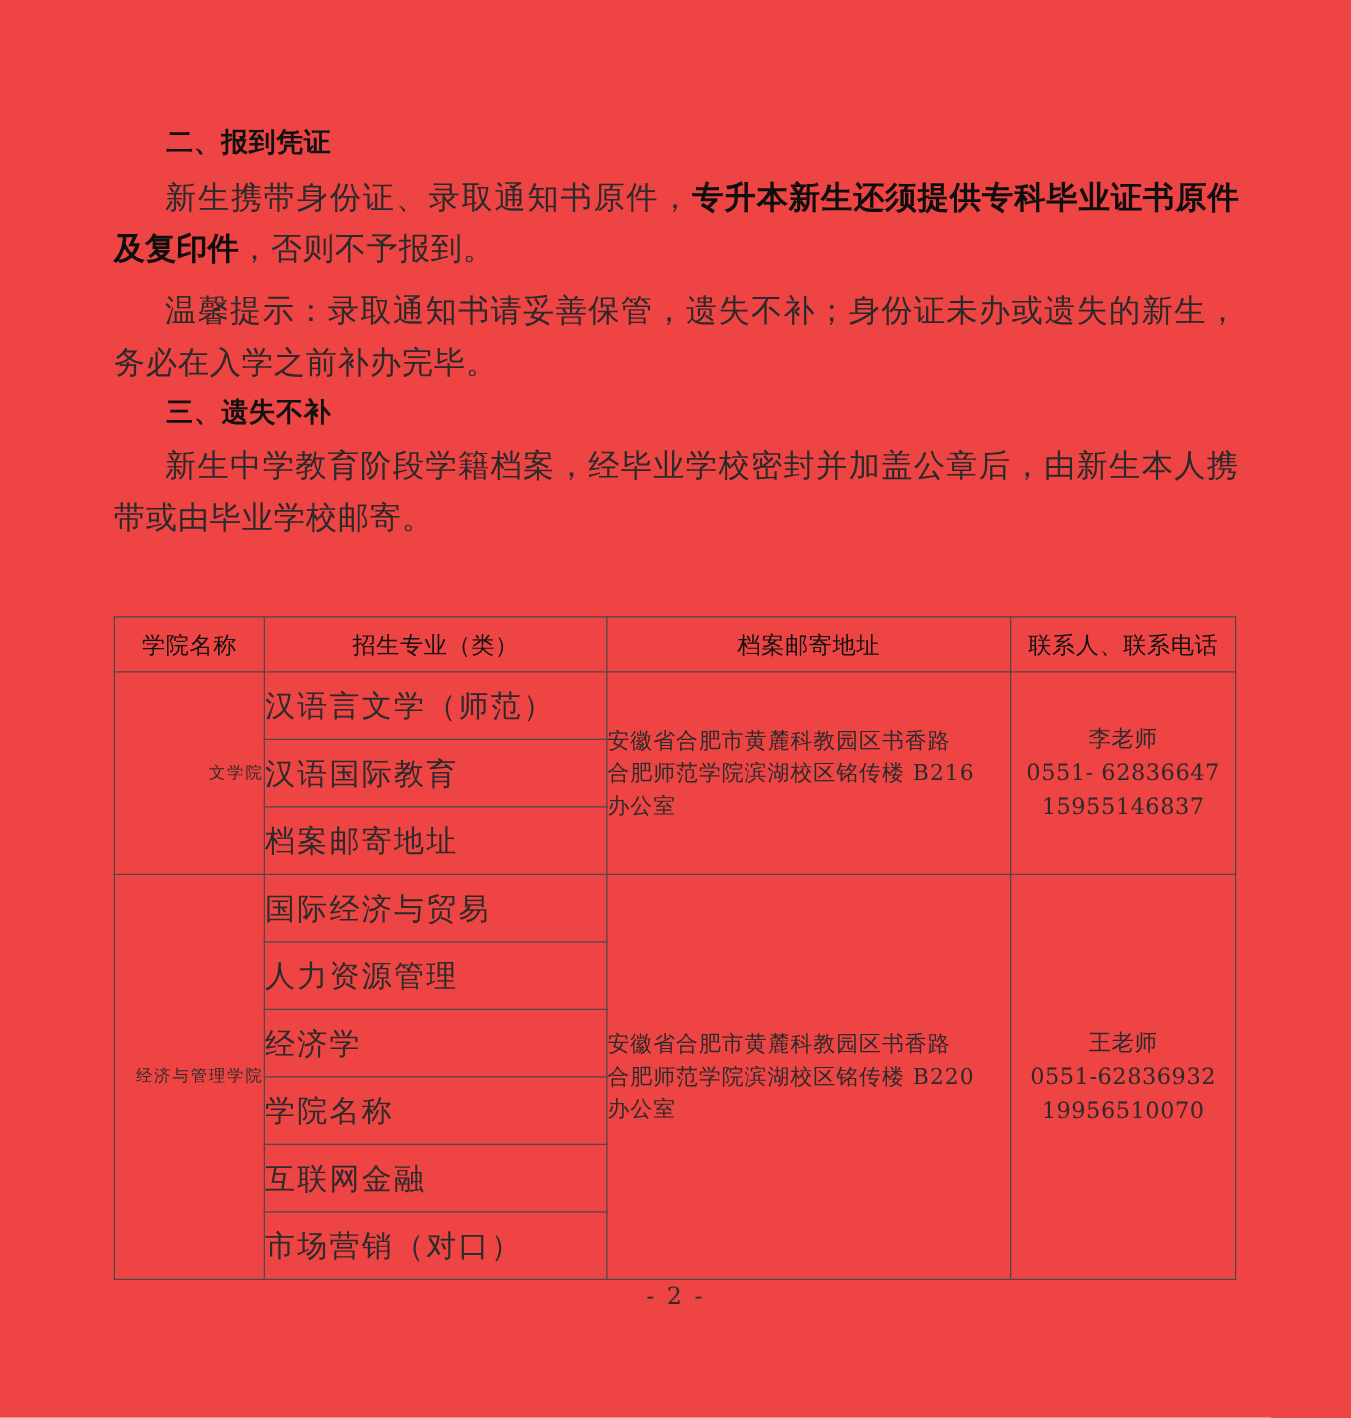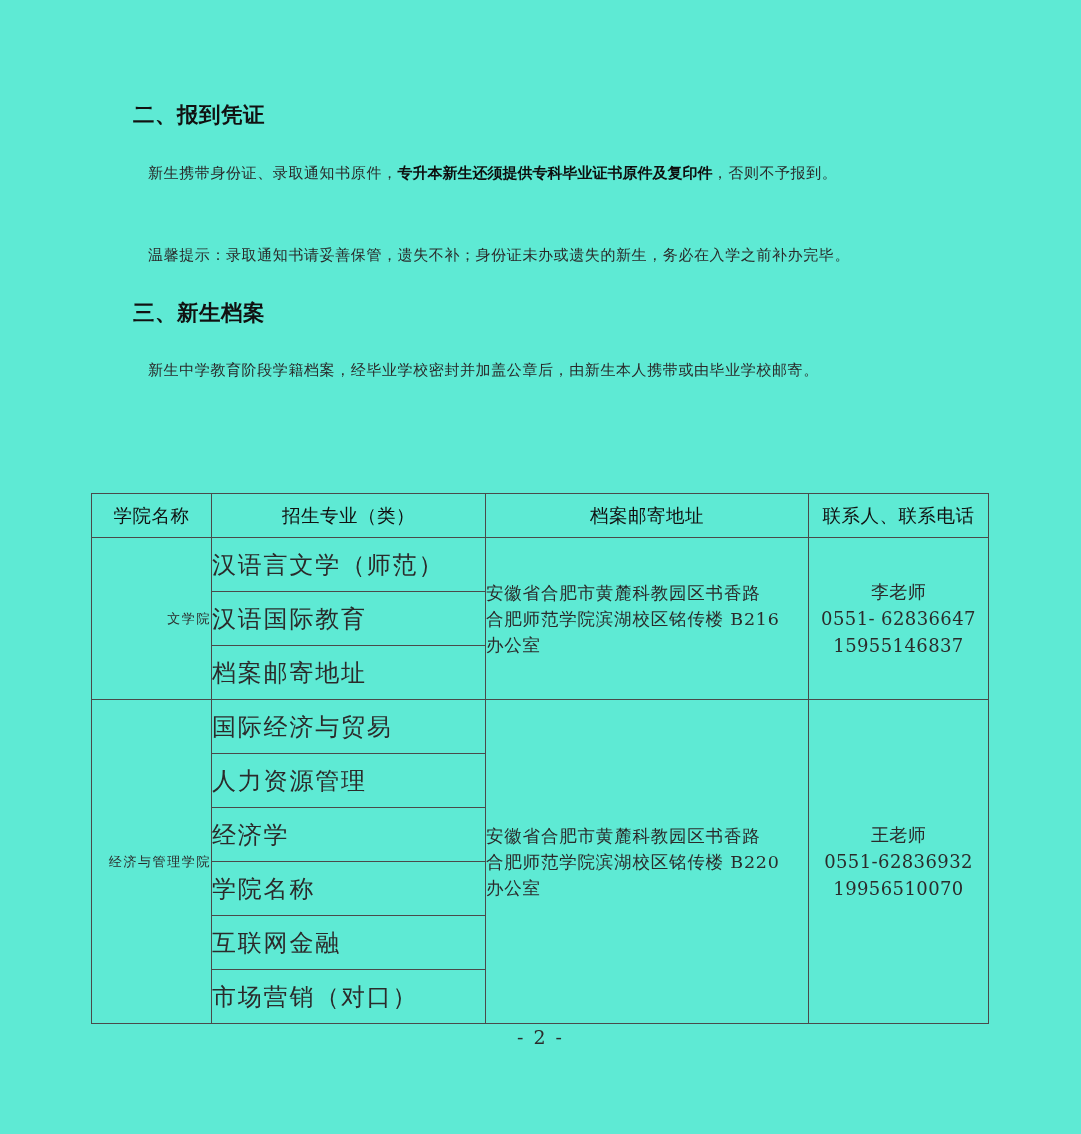--- a/index.html
+++ b/index.html
@@ -14,21 +14,21 @@
     font-family: "DejaVu Serif", "Liberation Serif", serif;
     color: #1a1a1a;
     overflow: hidden;
   }
 
   .page {
     position: absolute;
     left: 0; top: 0;
     width: 1081px;
     height: 1134px;
-    background: #5eead4;
+    background: #ef4444;
   }
 
   .content {
     position: absolute;
     left: 91px;
     top: 104px;
     width: 900px;
   }
 
   
@@ -39,26 +39,26 @@
     line-height: 1.0;
     letter-spacing: 0.5px;
     margin: 0 0 0 42px;
     padding: 0;
     color: #111;
     white-space: nowrap;
   }
 
   .para {
     font-family: "DejaVu Serif", "Liberation Serif", serif;
-    font-size: 15px;
+    font-size: 25px;
     line-height: 41px;
     text-align: justify;
     text-justify: inter-character;
     text-indent: 41px;
-    margin: 16px;
+    margin: 0;
     padding: 0;
     color: #2a2a2a;
     letter-spacing: 0.6px;
   }
 
   .para b {
     font-family: "DejaVu Sans", "Liberation Sans", sans-serif;
     font-weight: bold;
     color: #0e0e0e;
     letter-spacing: 0px;
@@ -169,21 +169,21 @@
     <div class="gap-after-heading"></div>
 
     <p class="para"><span>新生携带身份证、录取通知书原件，</span><b>专升本新生还须提供专科毕业证书原件及复印件</b><span>，否则不予报到。</span></p>
 
     <div class="gap-para"></div>
 
     <p class="para"><span>温馨提示：录取通知书请妥善保管，遗失不补；身份证未办或遗失的新生，务必在入学之前补办完毕。</span></p>
 
     <div class="gap-before-heading2"></div>
 
-    <h2 class="section-heading">三、新生档案</h2>
+    <h2 class="section-heading">三、遗失不补</h2>
     <div class="gap-after-heading"></div>
 
     <p class="para"><span>新生中学教育阶段学籍档案，经毕业学校密封并加盖公章后，由新生本人携带或由毕业学校邮寄。</span></p>
 
     <div style="height:17px"></div>
 
   </div>
 
   <div class="mail-table-wrap">
     <table class="mail-table">

